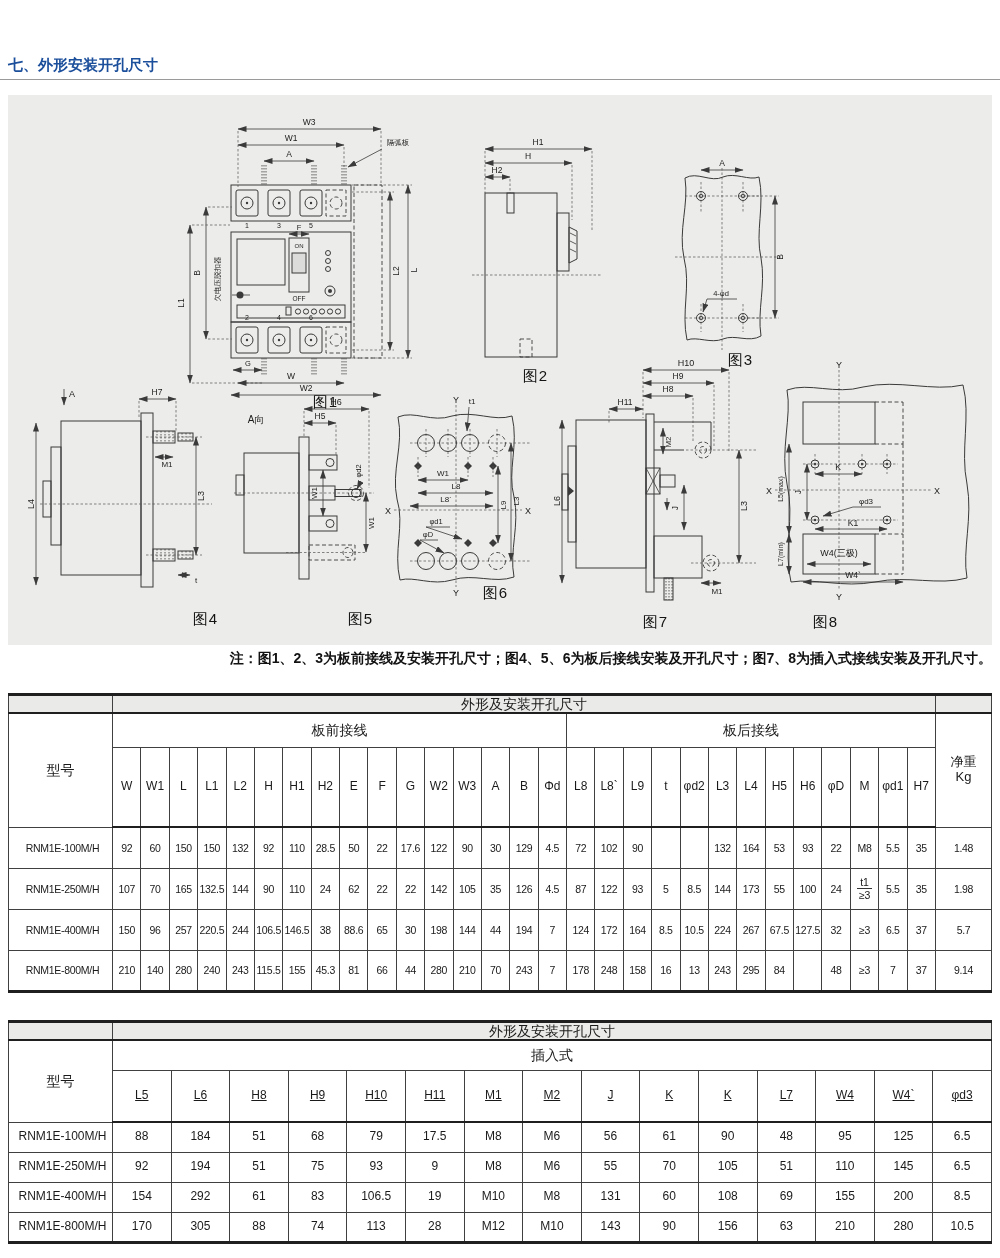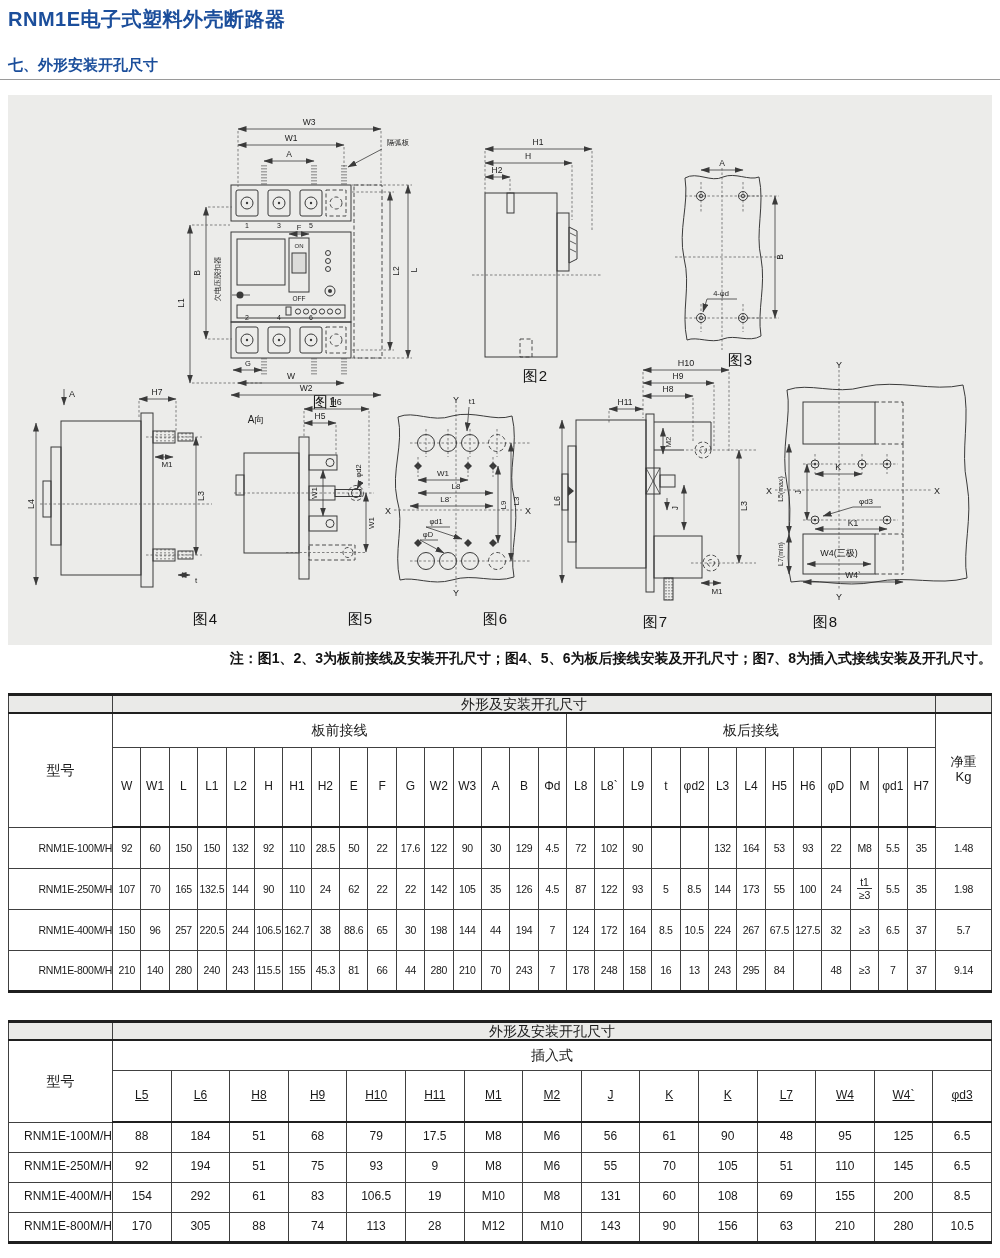--- a/index.html
+++ b/index.html
@@ -23,38 +23,37 @@
   .row-group{height:34px;font-size:14px;}
   #table2 .row-group{height:30px;}
   .letters{font-size:12px;}
   .letters td{border-bottom:2px solid #1f1f1f;}
   #table1 .letters{height:80px;}
   #table2 .letters{height:52px;text-decoration:underline;}
   #table1 tbody tr{height:41px;}
   #table2 tbody tr{height:30px;}
   #table1 tbody td{font-size:10.5px;letter-spacing:-.3px;}
   #table2 tbody td{font-size:12px;}
-  .dims td.model{font-size:11px;text-align:right;padding-left:4px;white-space:nowrap;letter-spacing:0;}
+  .dims td.model{font-size:11px;text-align:center;padding-left:4px;white-space:nowrap;letter-spacing:0;}
   .weight-h{font-size:13px;}
   .fr-top{border-bottom:1px solid #333;display:inline-block;padding:0 3px;}
   
   svg text{fill:#1c1c1c;font-family:"Liberation Sans",sans-serif;}
   .lb{font-size:8.5px;text-anchor:middle;}
   .ln{stroke:#3a3a3a;fill:none;stroke-width:1;}
   .dln{stroke:#3a3a3a;fill:none;stroke-width:.8;}
   .dot{stroke:#555;fill:none;stroke-width:.7;stroke-dasharray:2.5,2;}
   .dsh{stroke:#3a3a3a;fill:none;stroke-width:.9;stroke-dasharray:4,2.5;}
   .thr{stroke:#3a3a3a;stroke-width:.8;stroke-dasharray:1.5,1.5;fill:none;}
   .fl{fill:#3a3a3a;stroke:none;}
 </style>
 </head>
 <body>
 
 <div id="page">
-  <div id="title">RNM1E电子式塑料外壳断路器</div>
   <div id="section">七、外形安装开孔尺寸</div>
   <div id="rule"></div>
 
   <div id="panel">
 
     <svg class="fig" style="left:168px;top:12px" width="250" height="295" viewBox="0 0 250 295">
       <defs>
           <marker id="a1" markerWidth="9" markerHeight="6" refX="8.5" refY="3" orient="auto-start-reverse" markerUnits="userSpaceOnUse">
             <path d="M0,0 L9,3 L0,6 Z" class="fl"></path>
           </marker>
@@ -489,21 +488,21 @@
       <text class="lb" transform="rotate(-90 20 196)" x="20" y="196" style="font-size:7px">L7(min)</text>
       <line class="dln" x1="40" y1="224" x2="140" y2="224" marker-start="url(#a8)" marker-end="url(#a8)"></line>
       <text class="lb" x="90" y="220" style="font-size:8.5px">W4`</text>
     </svg>
 
     <div class="cap" style="left:270px;top:298px">图1</div>
     <div class="cap" style="left:480px;top:272px">图2</div>
     <div class="cap" style="left:685px;top:256px">图3</div>
     <div class="cap" style="left:150px;top:515px">图4</div>
     <div class="cap" style="left:305px;top:515px">图5</div>
-    <div class="cap" style="left:440px;top:515px">图6</div>
+    <div class="cap" style="left:440px;top:489px">图6</div>
     <div class="cap" style="left:600px;top:518px">图7</div>
     <div class="cap" style="left:770px;top:518px">图8</div>
   </div>
 
   <div id="note">注：图1、2、3为板前接线及安装开孔尺寸；图4、5、6为板后接线安装及开孔尺寸；图7、8为插入式接线安装及开孔尺寸。</div>
 
   <table class="dims" id="table1">
       <colgroup>
         <col style="width: 104px;">
         <col>
@@ -652,21 +651,21 @@
           <td>1.98</td>
         </tr>
         <tr>
           <td class="model">RNM1E-400M/H</td>
           <td>150</td>
           <td>96</td>
           <td>257</td>
           <td>220.5</td>
           <td>244</td>
           <td>106.5</td>
-          <td>162.7</td>
+          <td>146.5</td>
           <td>38</td>
           <td>88.6</td>
           <td>65</td>
           <td>30</td>
           <td>198</td>
           <td>144</td>
           <td>44</td>
           <td>194</td>
           <td>7</td>
           <td>124</td>

